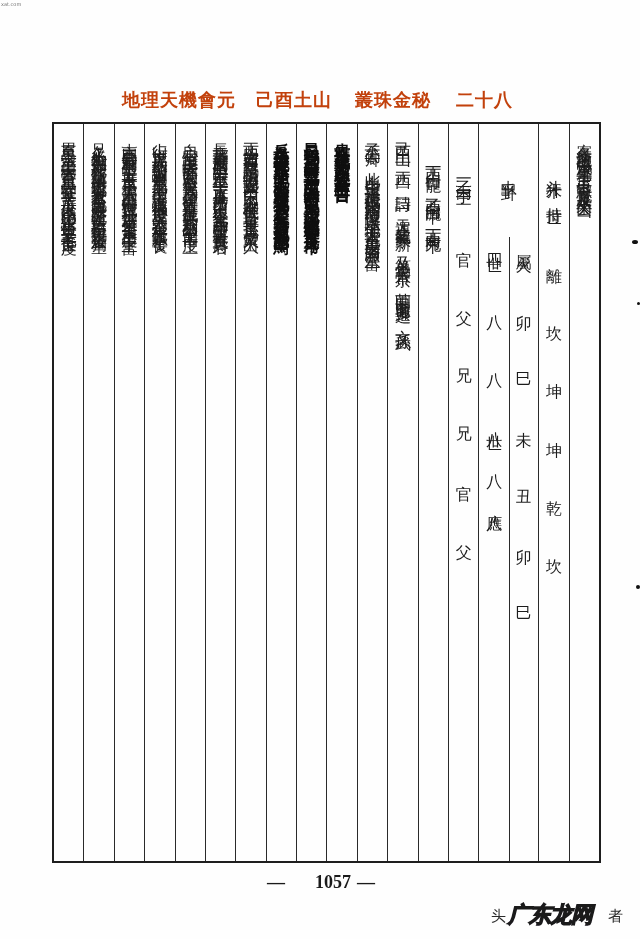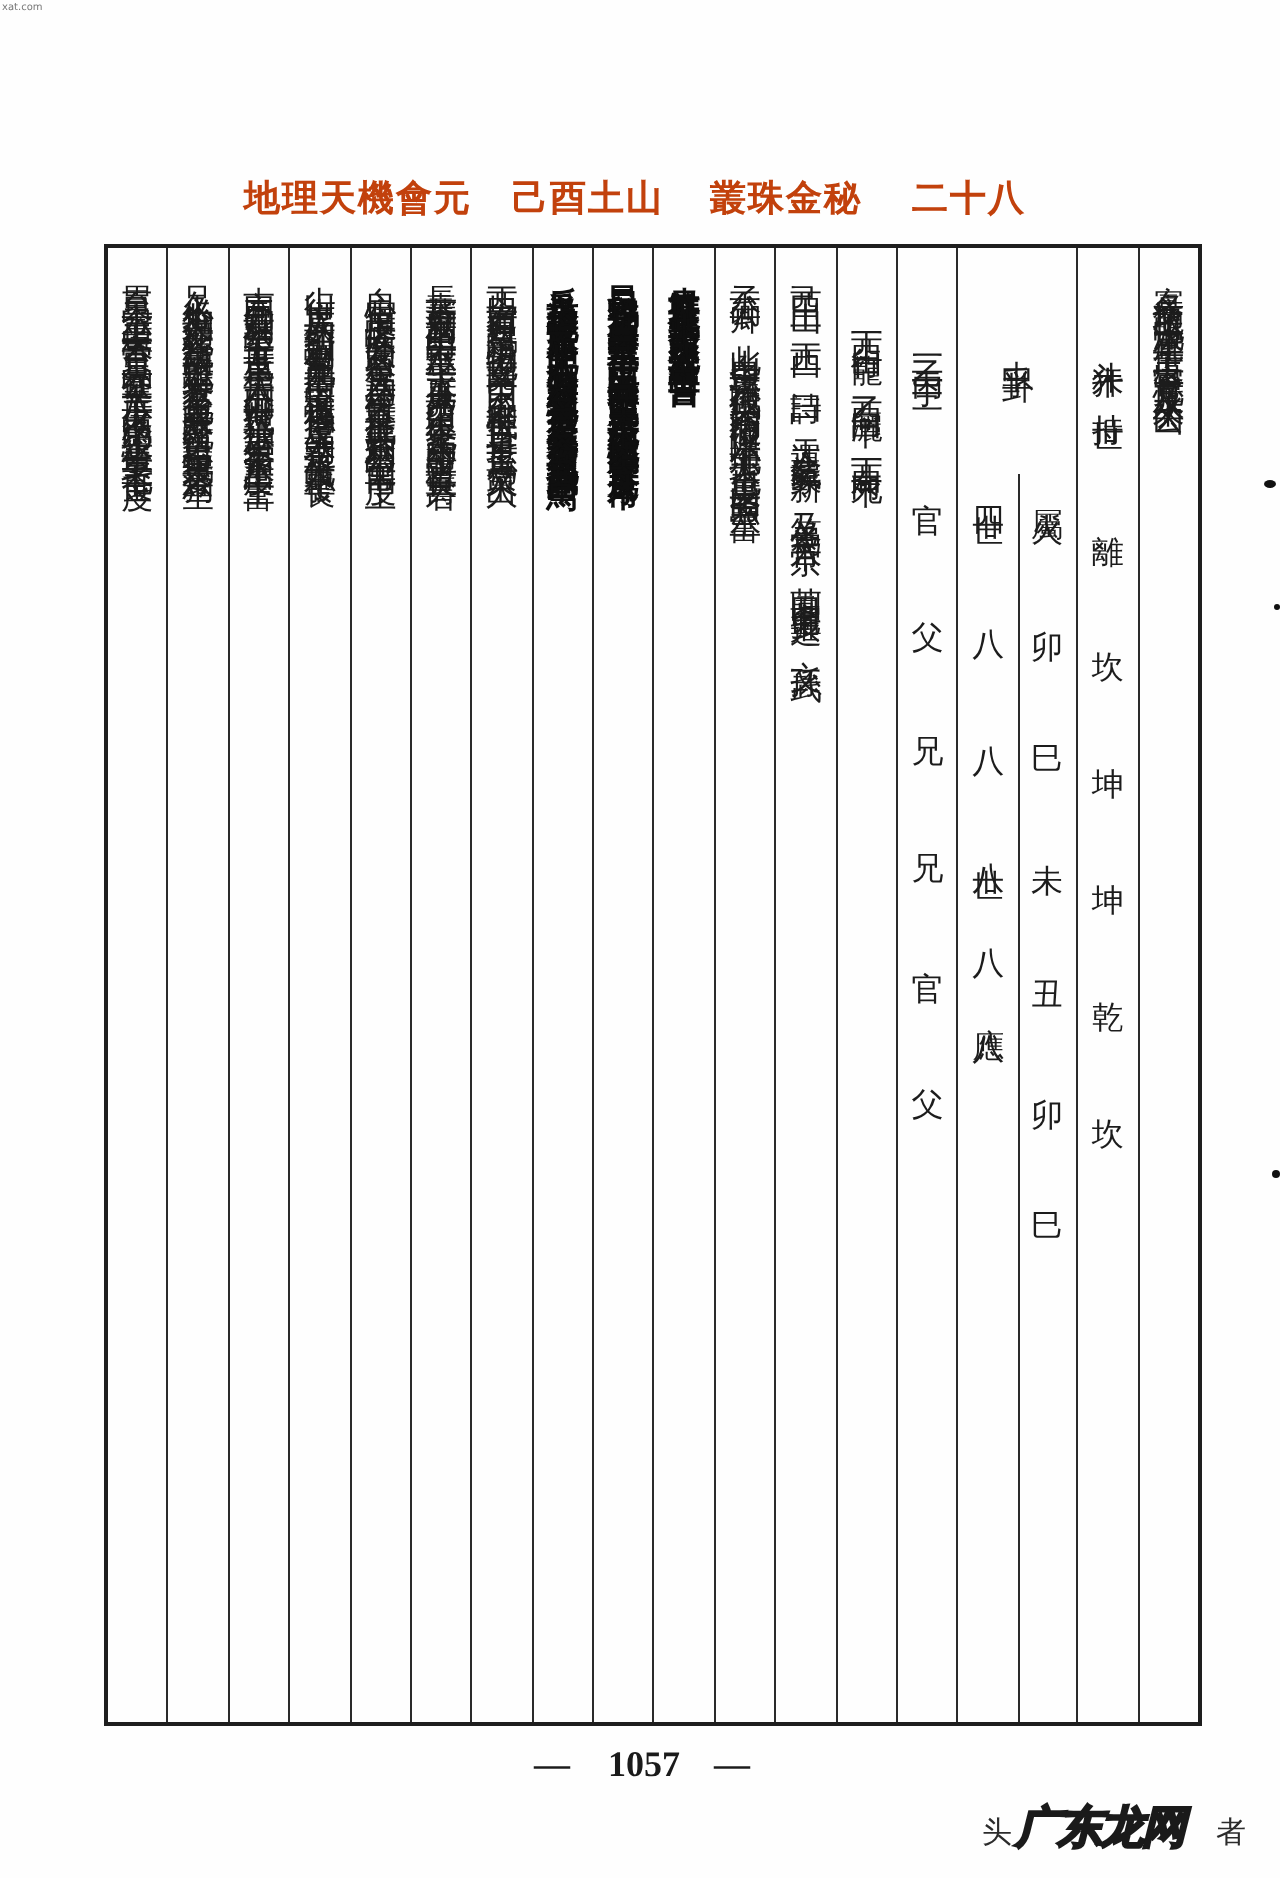--- a/index.html
+++ b/index.html
@@ -137,21 +137,21 @@
   <div class="col">
     <span class="vt">足久必生災刑傷惡死蓋犰羊兩煞也雖有衣食不免色事敗爵路死這患蓋昂日鷄畏婁金狗坐</span>
   </div>
   <div class="col">
     <span class="vt">胃至昂六金土度中大富貴官至一品宜從奎二至八度火度中爲印綬上吉坐婁二至七良金度</span>
   </div>
 </div>
 
 <div>
   <span class="folio" style="left:267px">—</span>
-  <span class="folio" style="left:304px">1057</span>
+  <span class="folio" style="left:315px">1057</span>
   <span class="folio" style="left:357px">—</span>
 </div>
 
 <div class="scan-dot" style="left:632px; top:240px; width:6px; height:4px;"></div>
 <div class="scan-dot" style="left:637px; top:302px; width:3px; height:3px;"></div>
 <div class="scan-dot" style="left:636px; top:585px; width:4px; height:4px;"></div>
 
 <div>
   <span class="wm-under" style="left:491px">头</span>
   <span class="wm-over">广东龙网</span>

